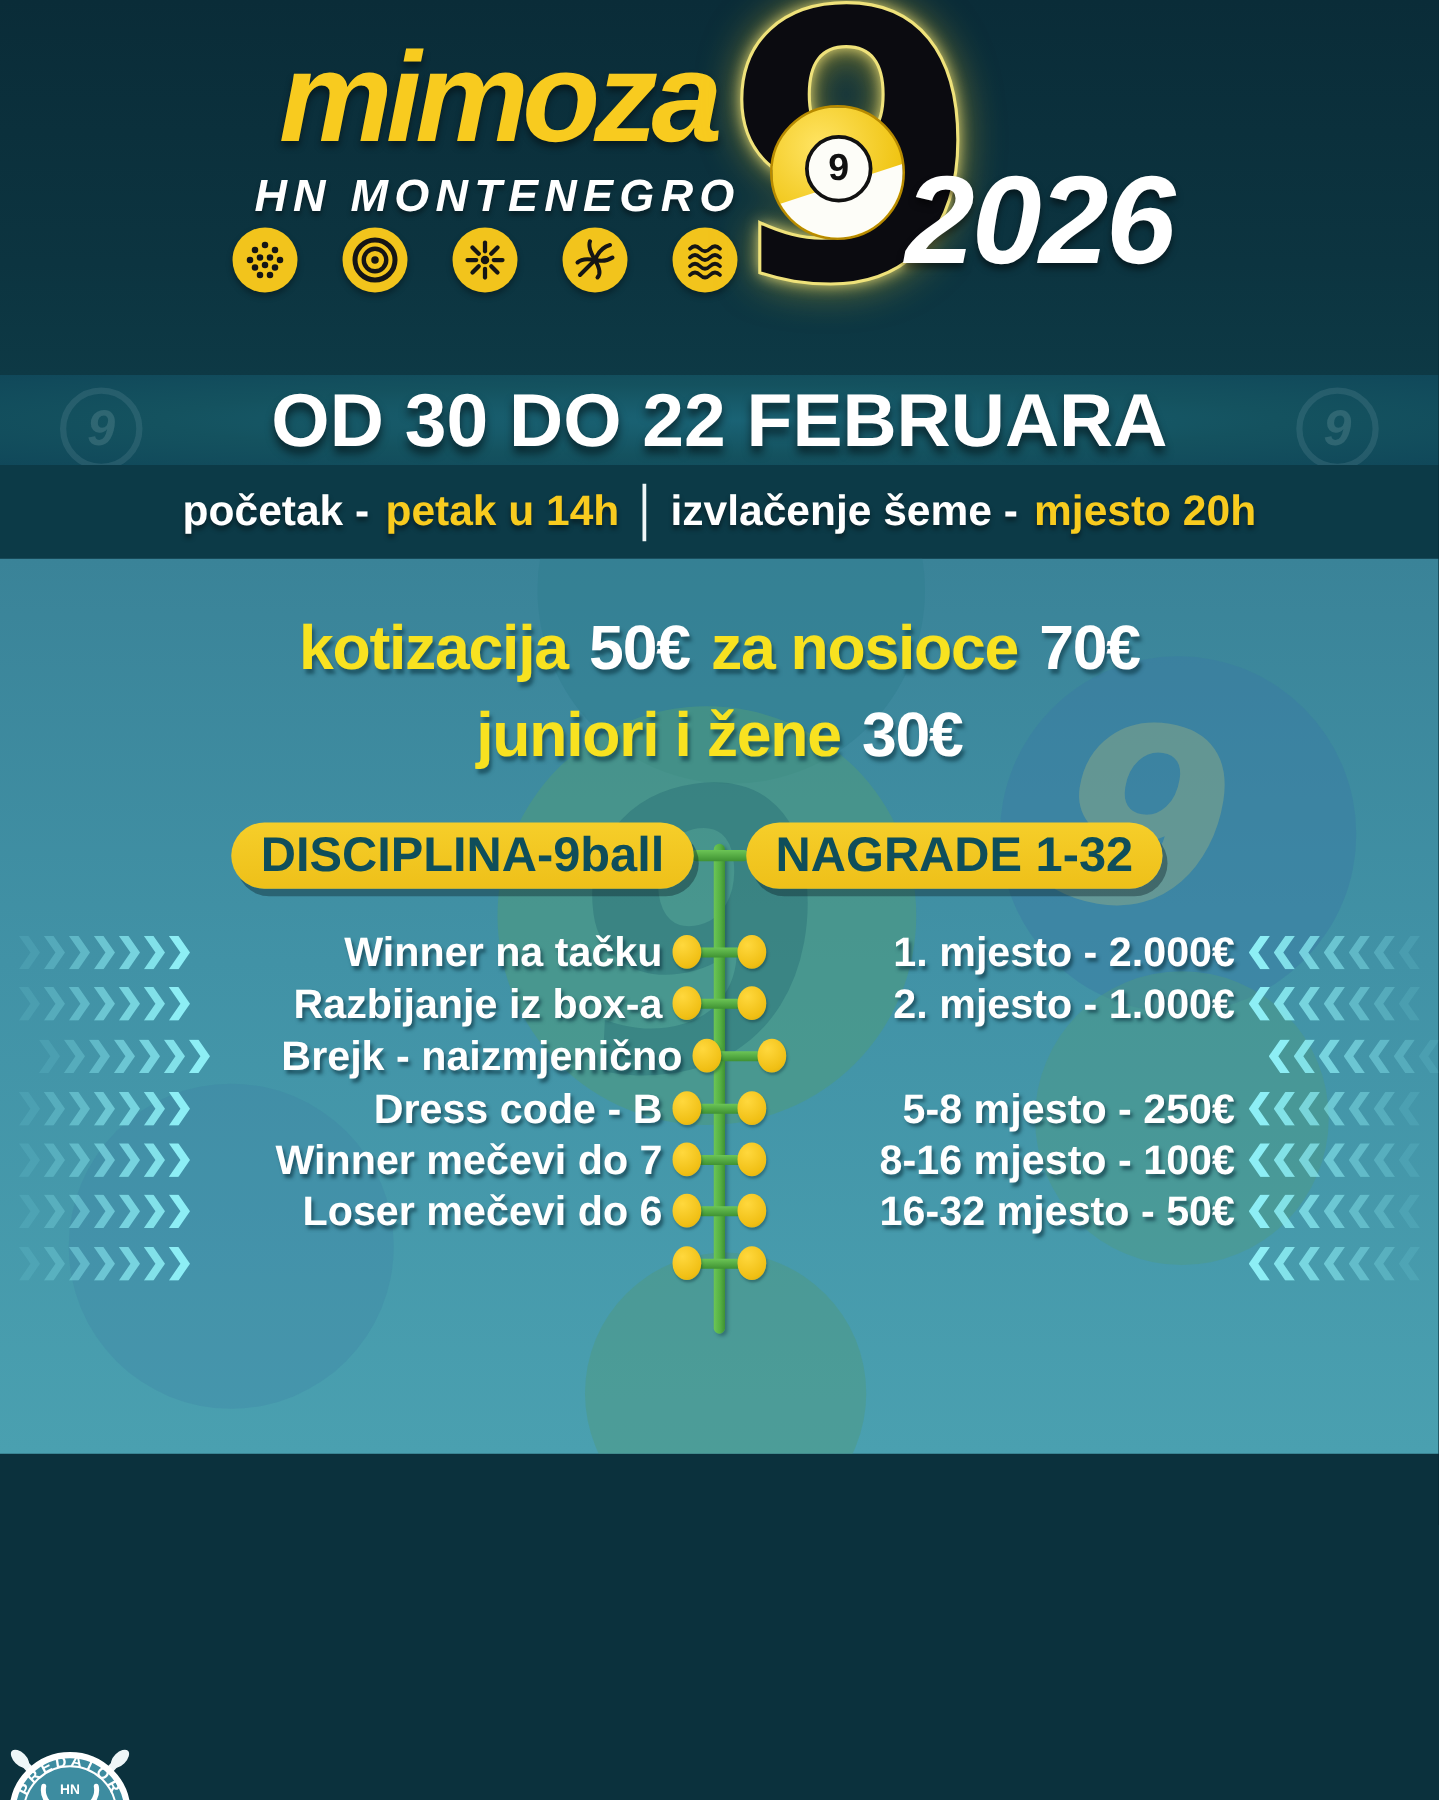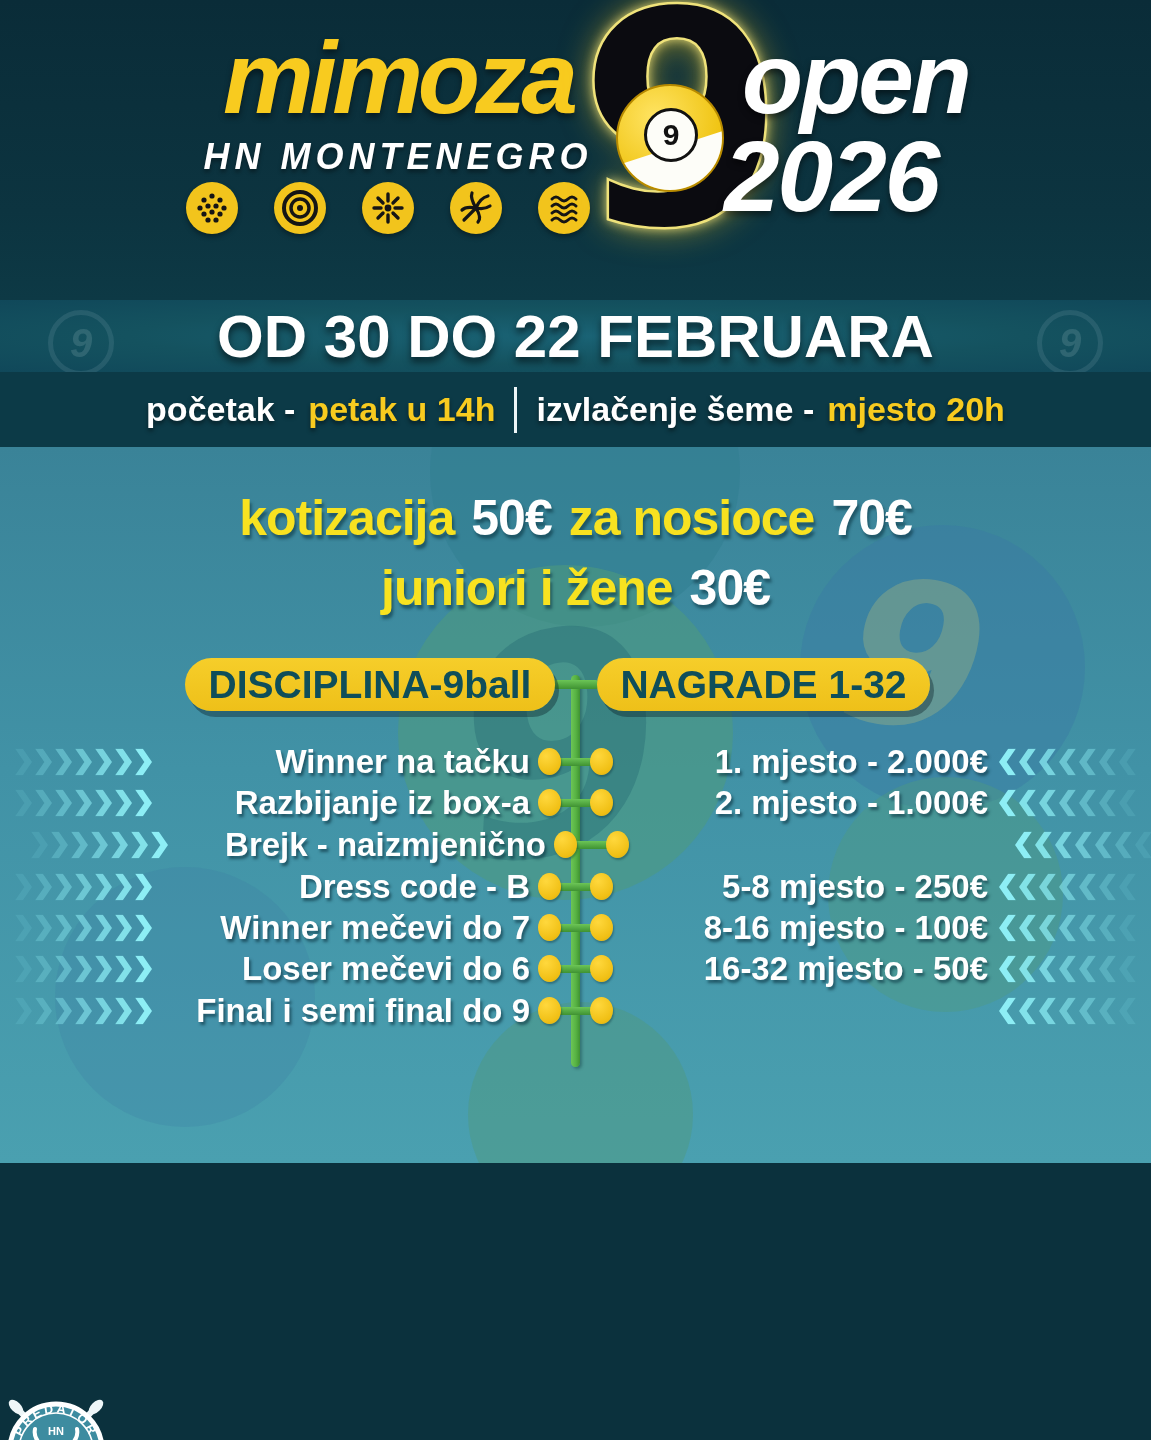--- a/index.html
+++ b/index.html
@@ -207,21 +207,20 @@
             </g>
           </svg>
       </span>
     </div>
 
     <div class="big-nine">9</div>
     <div class="nine-ball">
       <div class="stripe"></div>
       <div class="inner">9</div>
     </div>
-    <div class="brand-open">open</div>
     <div class="brand-year">2026</div>
   </div>
 
   <div class="sec-dateband">
     <div class="wm-nine-circle l">9</div>
     <div class="date-text">OD 30 DO 22 FEBRUARA</div>
     <div class="wm-nine-circle r">9</div>
   </div>
 
   <div class="sec-schedule">
@@ -412,21 +411,20 @@
     <div class="row" style="top:544px;">
       <div class="chev-train tleft">
           <span class="chev" style="opacity: 0.12;"></span>
           <span class="chev" style="opacity: 0.27;"></span>
           <span class="chev" style="opacity: 0.41;"></span>
           <span class="chev" style="opacity: 0.56;"></span>
           <span class="chev" style="opacity: 0.71;"></span>
           <span class="chev" style="opacity: 0.85;"></span>
           <span class="chev" style="opacity: 1;"></span>
         </div>
-      <div class="row-left">Final i semi final do 9</div>
       <div class="tick"></div>
       <span class="dot dot1"></span>
       <span class="dot dot2"></span>
       <div class="chev-train tright">
           <span class="chev" style="opacity: 0.12;"></span>
           <span class="chev" style="opacity: 0.27;"></span>
           <span class="chev" style="opacity: 0.41;"></span>
           <span class="chev" style="opacity: 0.56;"></span>
           <span class="chev" style="opacity: 0.71;"></span>
           <span class="chev" style="opacity: 0.85;"></span>

